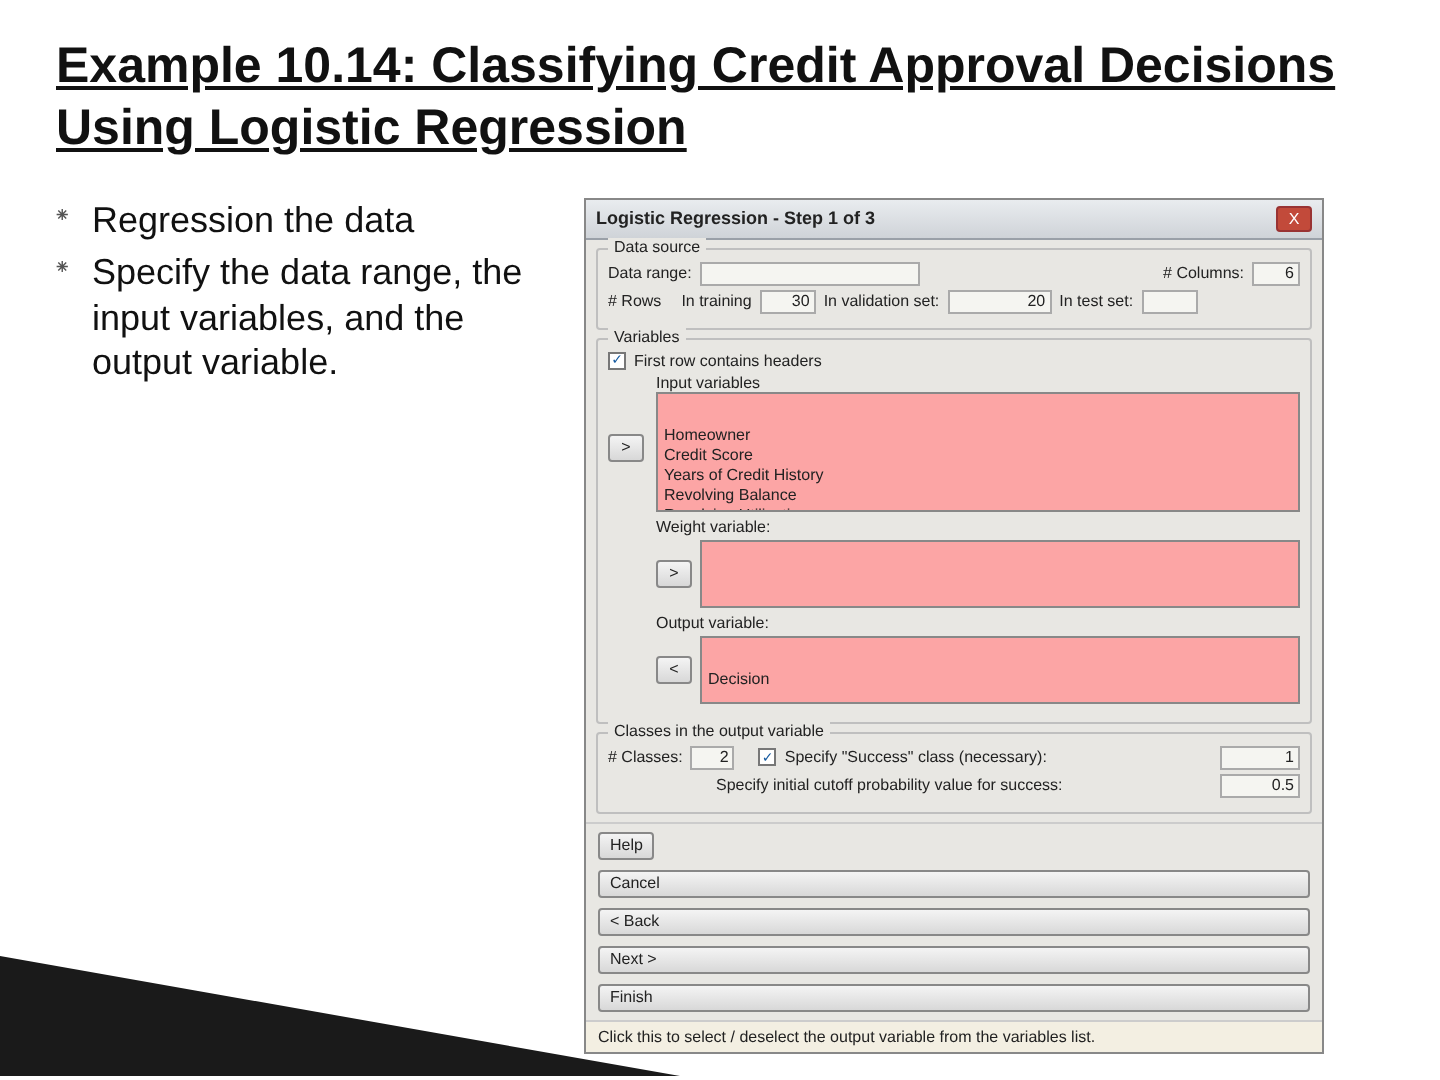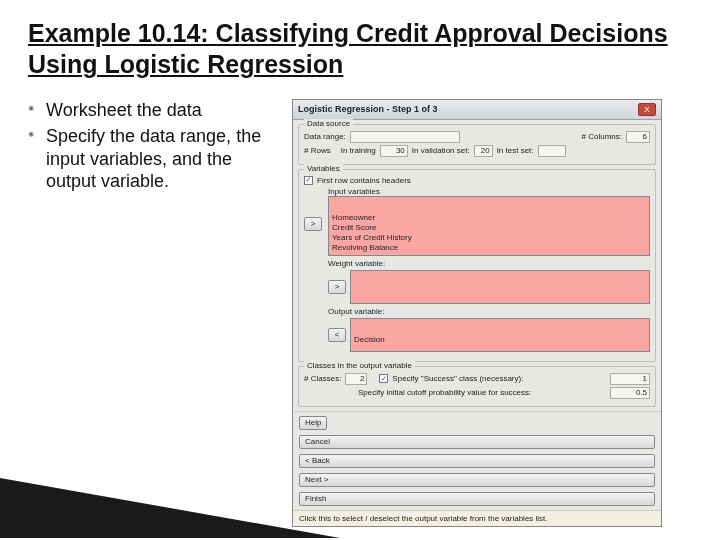--- a/index.html
+++ b/index.html
@@ -33,21 +33,21 @@
   .decor { position:absolute; left:0; bottom:2px; width:0; height:0; border-bottom:60px solid #1a1a1a; border-right:340px solid transparent; }
 </style>
 </head>
 <body>
 
 <div class="slide">
   <h1 class="title">Example 10.14: Classifying Credit Approval Decisions Using Logistic Regression</h1>
 
   <div class="content-row">
     <ul class="bullets">
-      <li>Worksheet the data</li>
+      <li>Regression the data</li>
       <li>Specify the data range, the input variables, and the output variable.</li>
     </ul>
 
     <div class="shot">
       <div class="dlg">
         <div class="tbar">
           <span class="ttl">Logistic Regression - Step 1 of 3</span>
           <span class="close">X</span>
         </div>
 
@@ -57,21 +57,21 @@
             <span class="lbl">Data range:</span>
             <span class="ip" style="width:110px"></span>
             <span class="lbl" style="margin-left:auto"># Columns:</span>
             <span class="ip" style="width:24px;text-align:right;justify-content:flex-end">6</span>
           </div>
           <div class="row">
             <span class="lbl"># Rows</span>
             <span class="lbl" style="margin-left:6px">In training</span>
             <span class="ip" style="width:28px;justify-content:flex-end">30</span>
             <span class="lbl">In validation set:</span>
-            <span class="ip" style="width:19px;justify-content:flex-end">20</span>
+            <span class="ip" style="width:52px;justify-content:flex-end">20</span>
             <span class="lbl">In test set:</span>
             <span class="ip" style="width:28px"></span>
           </div>
         </div>
 
         <div class="grp">
           <span class="glabel">Variables</span>
           <div class="row">
             <span class="chk">✓</span>
             <span class="lbl">First row contains headers</span>

